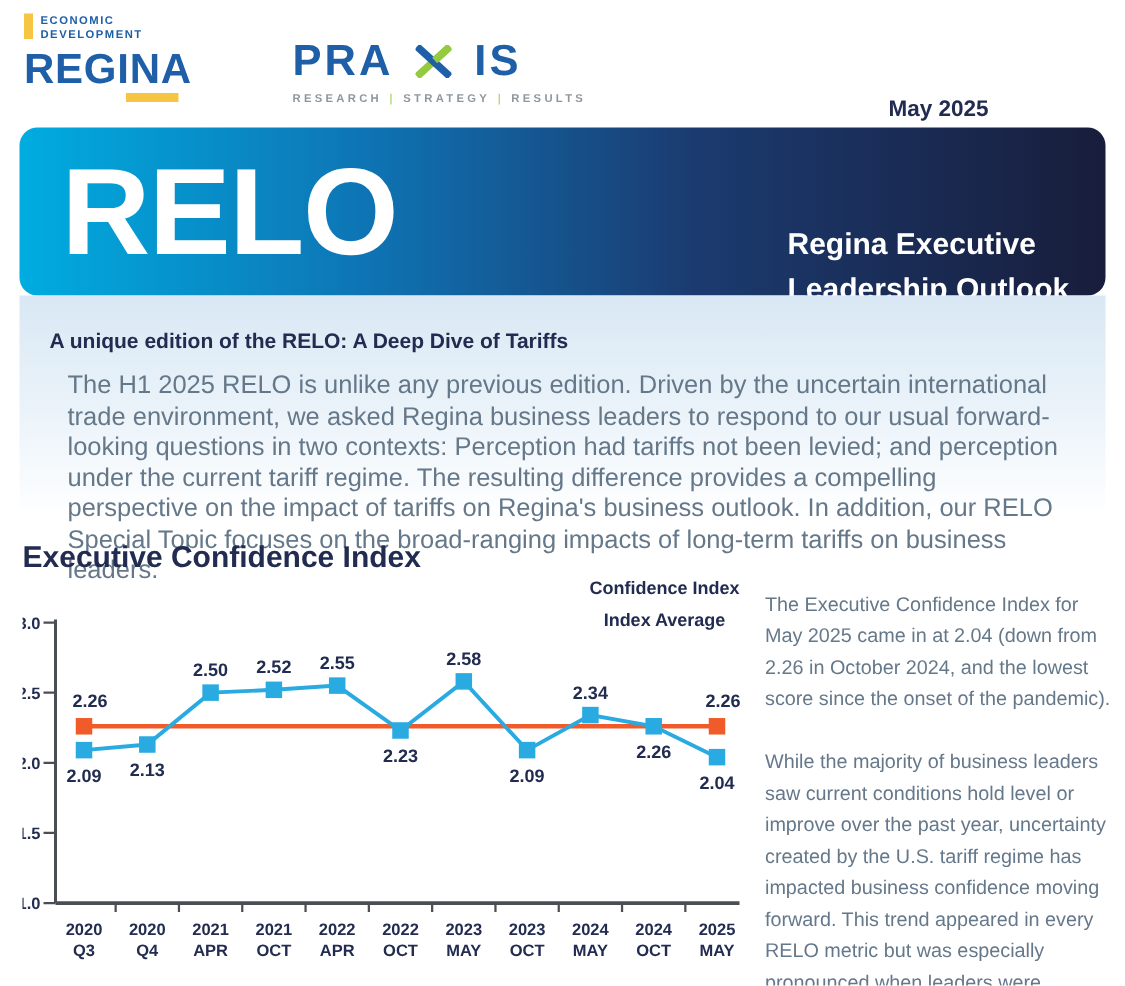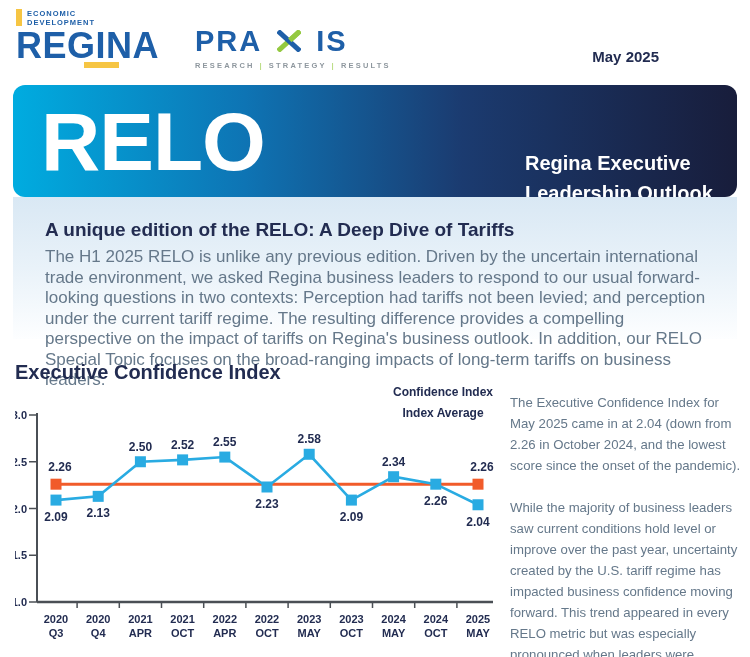--- a/index.html
+++ b/index.html
@@ -7,44 +7,44 @@
     font-family:"Liberation Sans", sans-serif; overflow:hidden; }
   .page { position:relative; width:750px; height:657px; background:#fff; }
 
   
   .header { position:absolute; left:0; top:0; width:674px; height:85px; }
   .edr-logo { position:absolute; left:16px; top:9px; }
   .edr-top { display:flex; align-items:stretch; gap:5px; }
   .edr-bar { width:6px; height:17px; background:#F6C543; }
   .edr-lines { display:flex; flex-direction:column; justify-content:space-between; }
   .edr-lines span { font-size:7.5px; font-weight:bold; letter-spacing:1px; color:#1E5FA8; line-height:9px; }
-  .edr-name { font-size:36px; font-weight:800; color:#1E5FA8; letter-spacing:0.5px; line-height:34px; margin-top:2px; }
+  .edr-name { font-size:28px; font-weight:800; color:#1E5FA8; letter-spacing:0.5px; line-height:34px; margin-top:2px; }
   .edr-underline { position:absolute; left:68px; top:53px; width:35px; height:6px; background:#F6C543; }
 
   .praxis-logo { position:absolute; left:195px; top:28px; width:190px; }
   .praxis-name { display:flex; align-items:center; font-size:29px; font-weight:700; color:#1E5FA8; letter-spacing:2px; line-height:26px;gap:14px; }
   .praxis-x { position:relative; width:24px; height:22px; margin:0 1px 1px 1px; }
   .praxis-x svg { display:block; }
   .praxis-tagline { margin-top:7px; font-size:7.5px; letter-spacing:2.2px; color:#8E979E; font-weight:bold; display:flex; gap:5px; align-items:center; }
   .praxis-sep { color:#94C940; font-weight:normal; }
 
-  .issue-date { position:absolute; right:15px; top:48px; font-size:15px; font-weight:bold; color:#222C51; }
+  .issue-date { position:absolute; right:15px; top:64px; font-size:15px; font-weight:bold; color:#222C51; }
 
   
   .banner { position:absolute; left:13px; top:85px; width:724px; height:112px;
     background:linear-gradient(90deg,#00ACE0 0%, #0E74B4 32%, #1B3B70 62%, #181D3B 100%);border-radius:12px; }
   .banner-title { position:absolute; left:28px; top:9px; font-size:82px; font-weight:800;
     color:#ffffff; letter-spacing:-1px; line-height:96px; }
   .banner-subtitle { position:absolute; left:512px; top:27px; font-size:20px; font-weight:600;
     color:#ffffff; line-height:30px;margin-top:36px; }
 
   
   .intro { position:absolute; left:13px; top:197px; width:724px; height:142px;
     background:linear-gradient(180deg,#D9E8F4 0%, #E9F2F9 50%, #FDFEFF 100%); }
-  .intro-heading { position:absolute; left:32px; top:22px; font-size:19px; font-weight:bold; color:#222C51; }
+  .intro-heading { position:absolute; left:20px; top:22px; font-size:14px; font-weight:bold; color:#222C51; }
   .intro-body { position:absolute; left:32px; top:50px; width:664px; font-size:17px;
     line-height:20.5px; color:#65788A; }
 
   
   .section-title { position:absolute; left:15px; top:361px; font-size:20px; font-weight:bold; color:#222C51; }
   .legend { position:absolute; left:393px; top:379px; }
   .legend-row { display:flex; align-items:center; gap:7px; height:13px; margin-bottom:8px;flex-direction:column; }
   .legend-swatch { width:13px; height:13px; }
   .legend-label { font-size:12px; font-weight:bold; color:#222C51; line-height:13px; }
 

